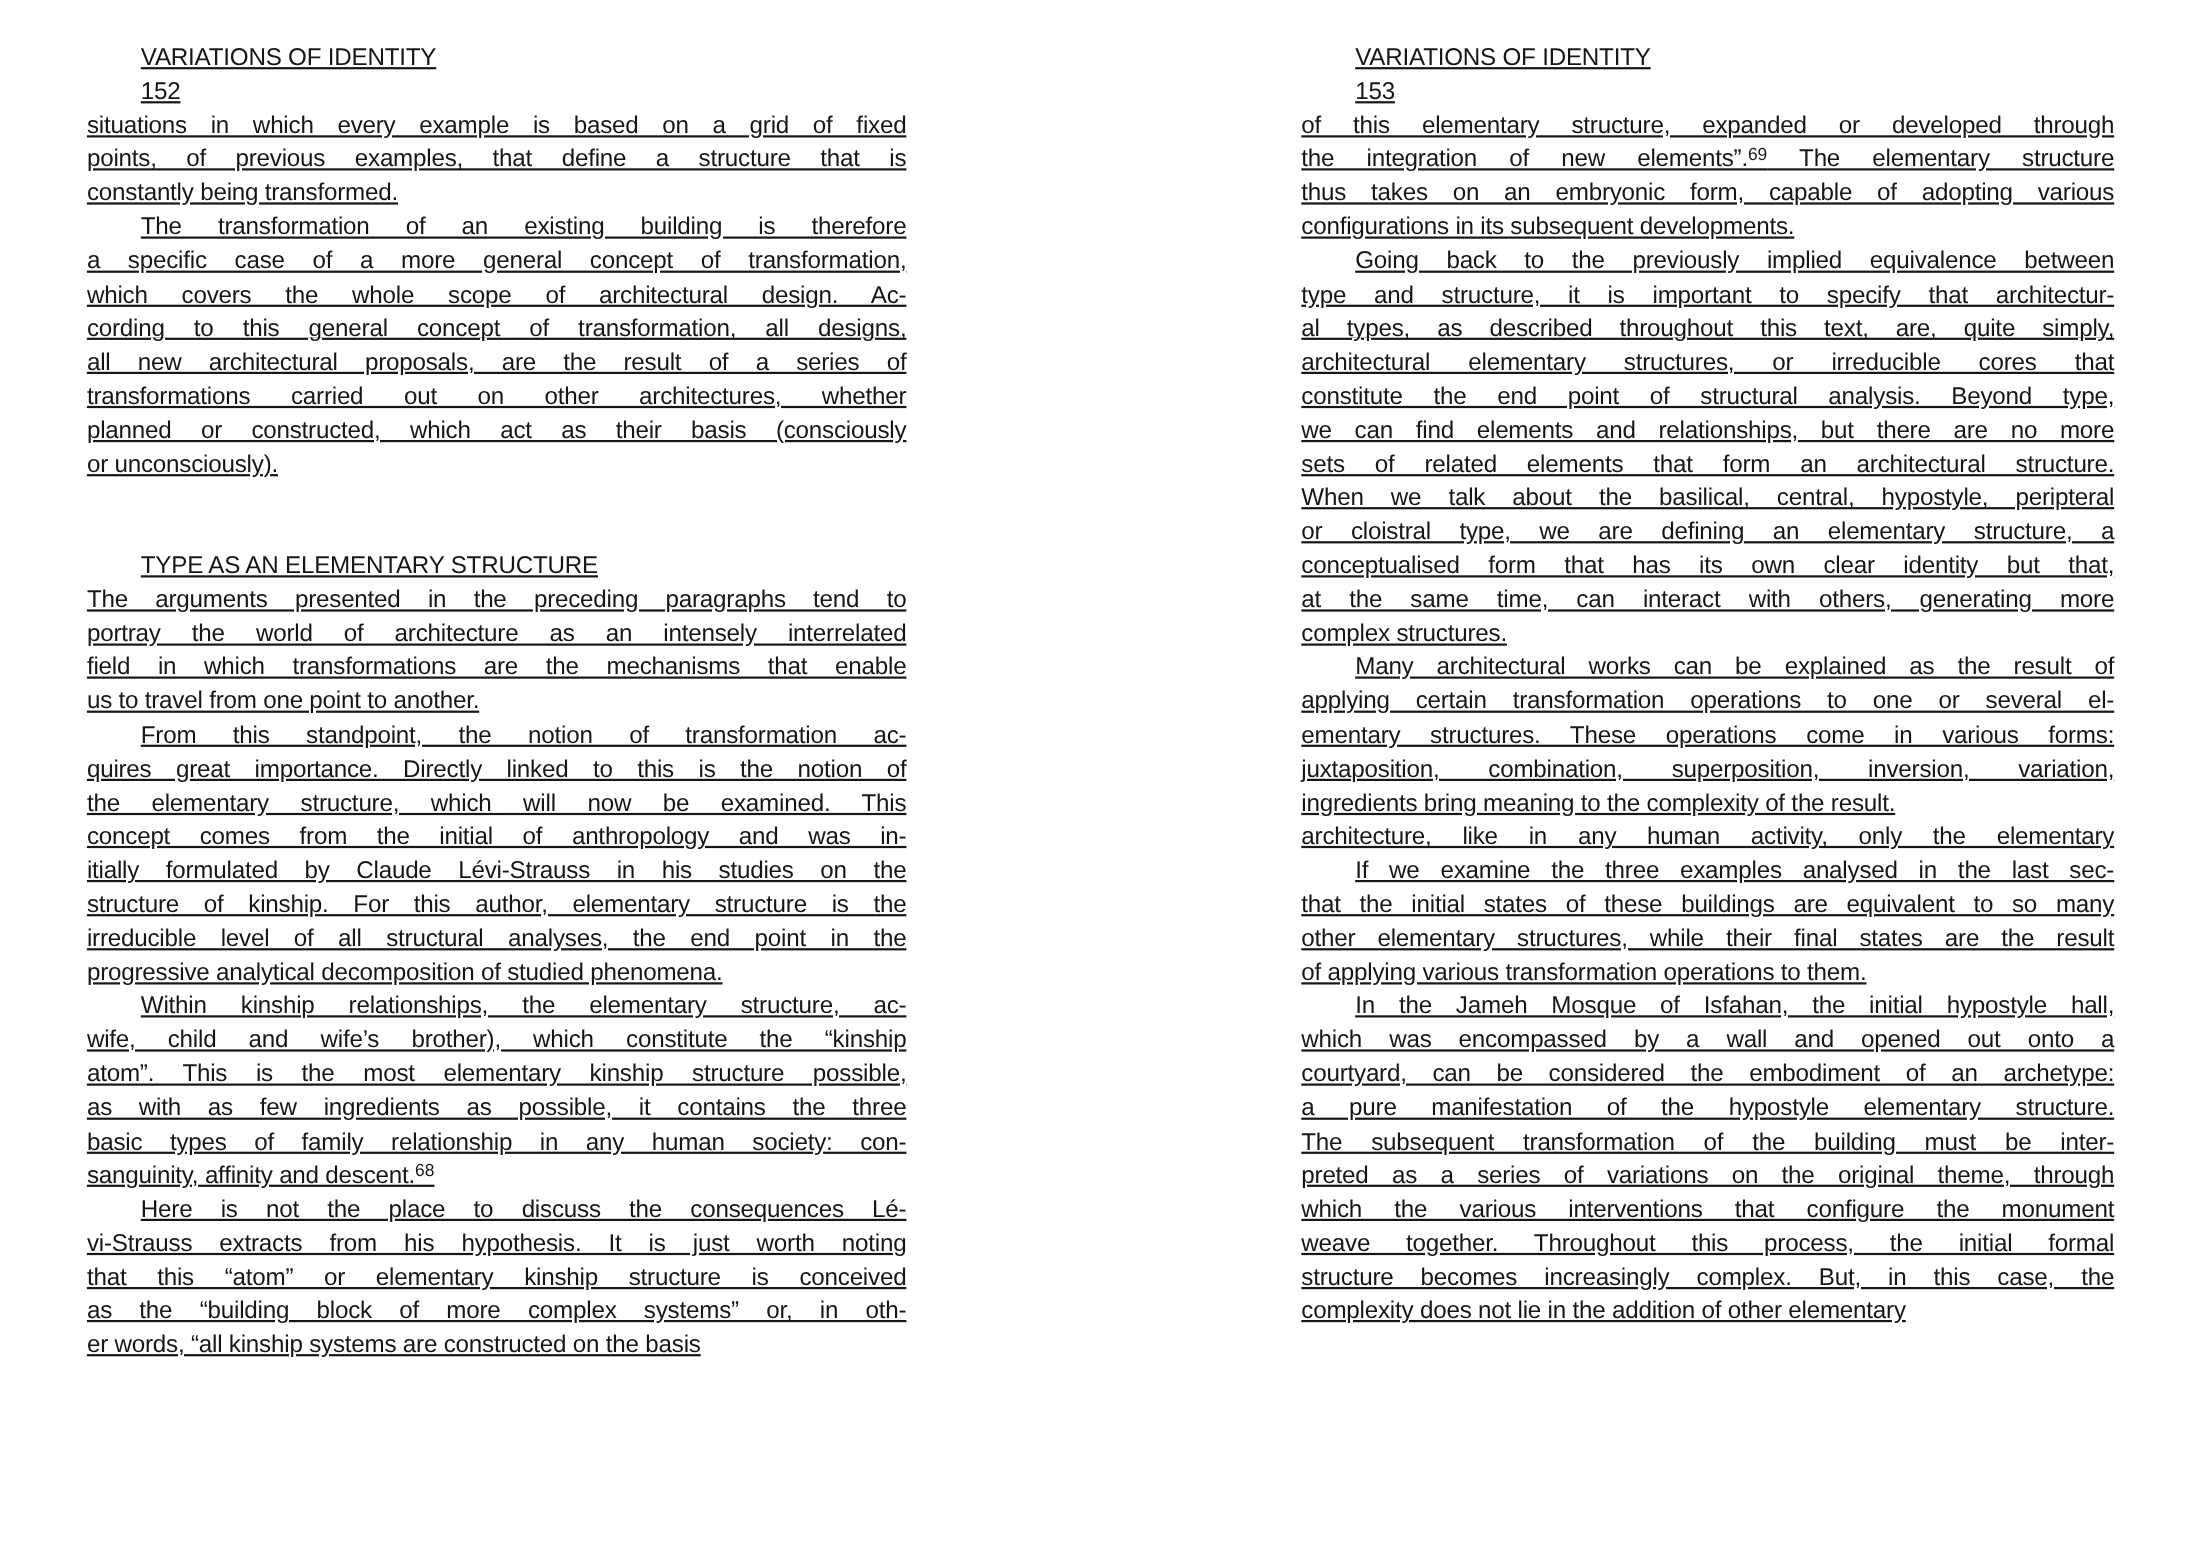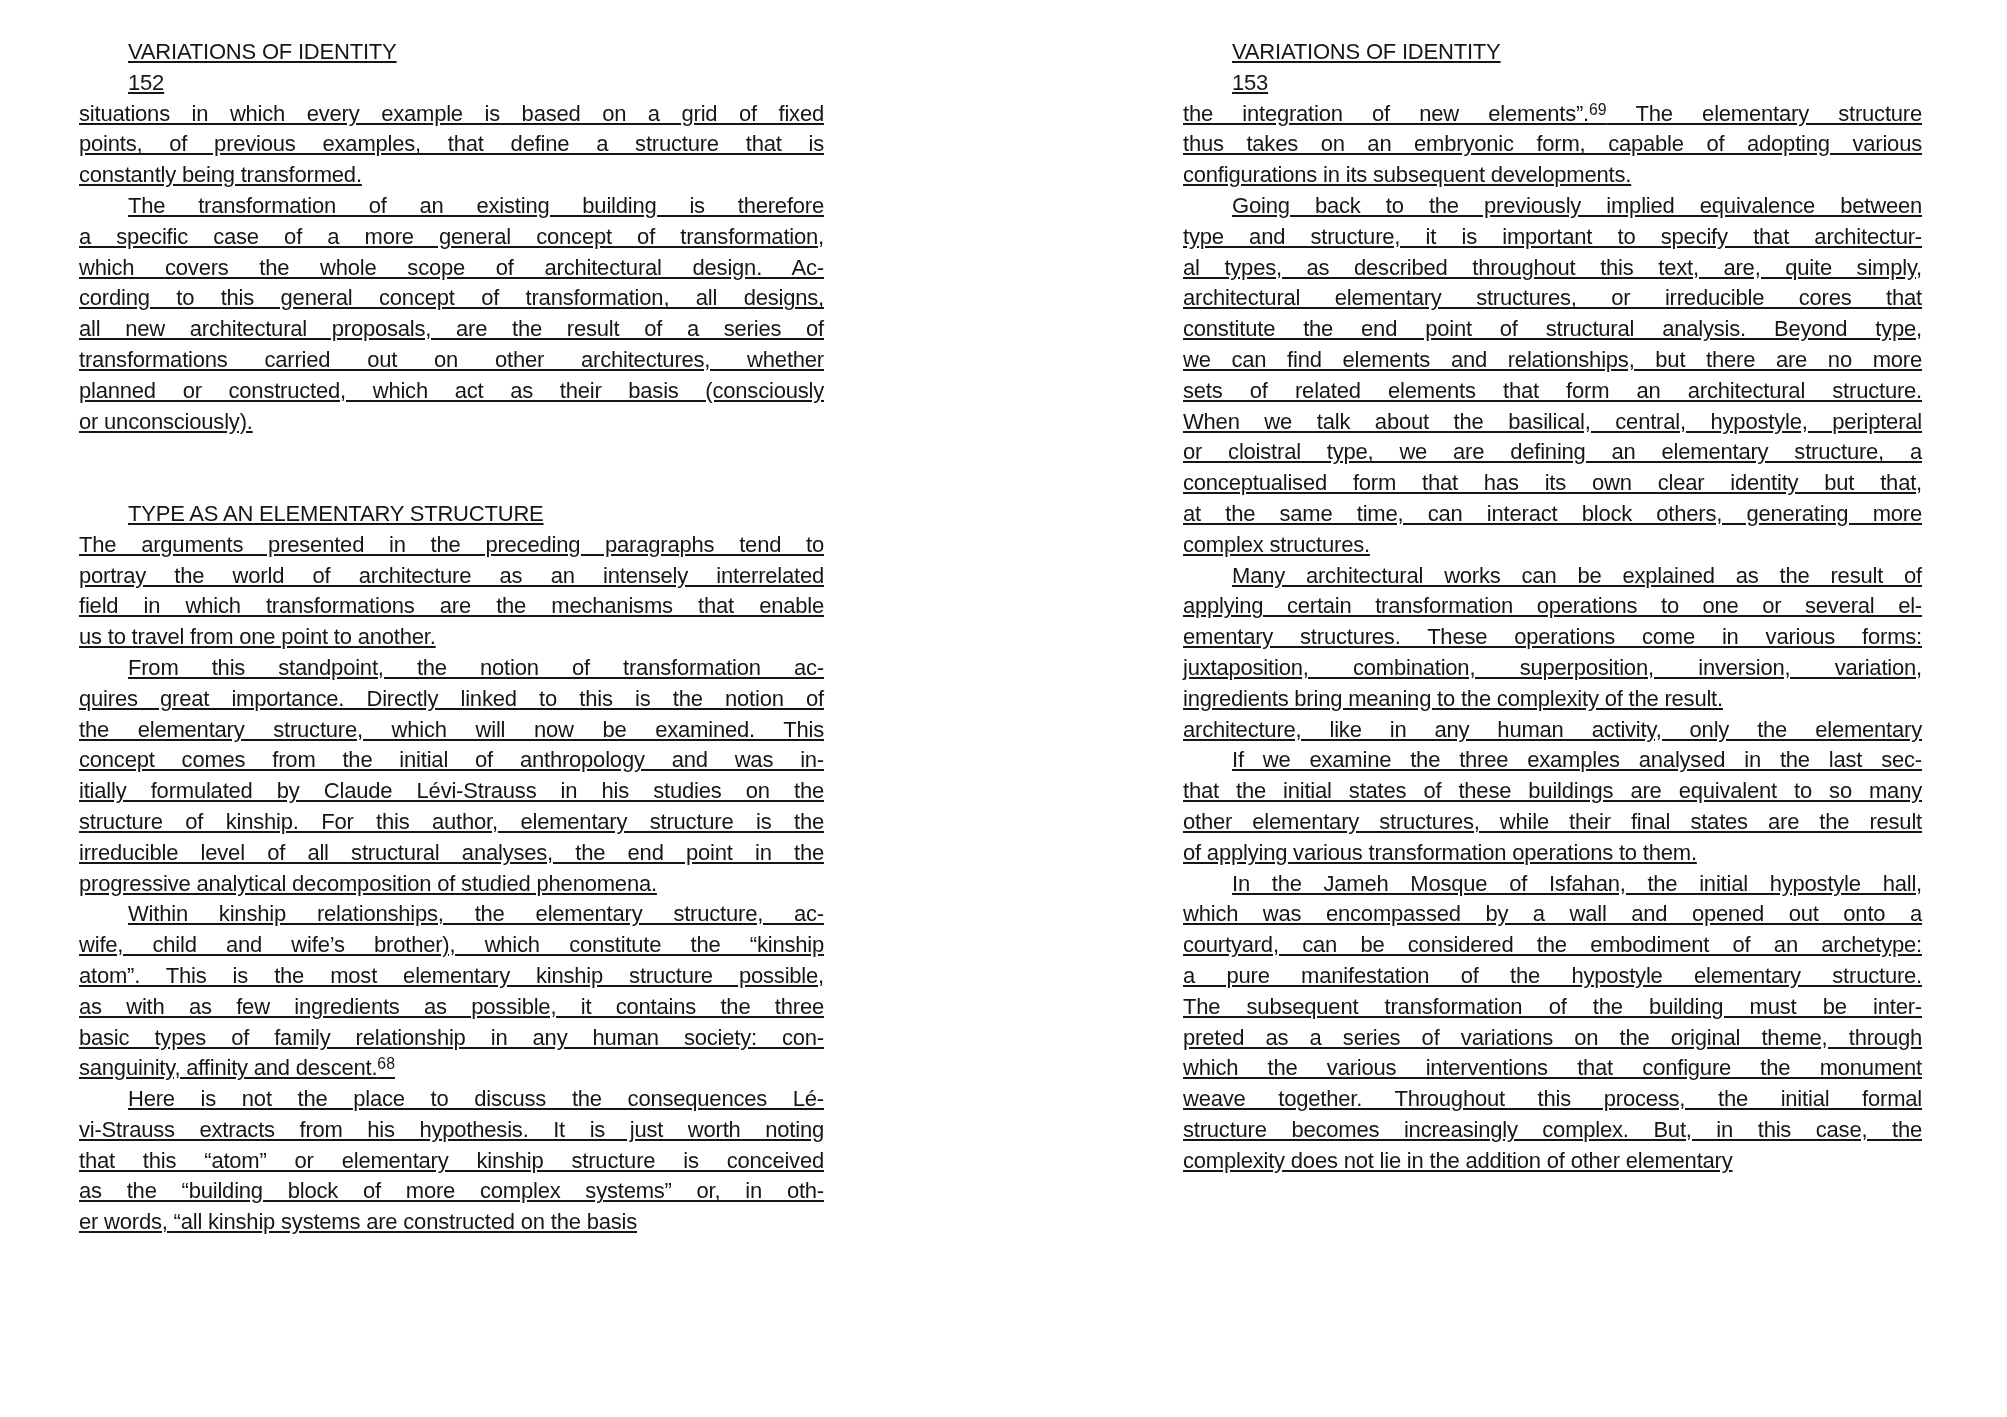--- a/index.html
+++ b/index.html
@@ -62,34 +62,35 @@
       <div class="line">that this “atom” or elementary kinship structure is conceived</div>
       <div class="line">as the “building block of more complex systems” or, in oth-</div>
       <div class="line last">er words, “all kinship systems are constructed on the basis</div>
     </div>
 </div>
 
 <div class="column" id="col-right">
   <div class="header-line">VARIATIONS OF IDENTITY</div>
   <div class="header-line">153</div>
   <div>
+      <div class="line">of this elementary structure, expanded or developed through</div>
       <div class="line">the integration of new elements”.<sup>69</sup> The elementary structure</div>
       <div class="line">thus takes on an embryonic form, capable of adopting various</div>
       <div class="line last">configurations in its subsequent developments.</div>
       <div class="line indent">Going back to the previously implied equivalence between</div>
       <div class="line">type and structure, it is important to specify that architectur-</div>
       <div class="line">al types, as described throughout this text, are, quite simply,</div>
       <div class="line">architectural elementary structures, or irreducible cores that</div>
       <div class="line">constitute the end point of structural analysis. Beyond type,</div>
       <div class="line">we can find elements and relationships, but there are no more</div>
       <div class="line">sets of related elements that form an architectural structure.</div>
       <div class="line">When we talk about the basilical, central, hypostyle, peripteral</div>
       <div class="line">or cloistral type, we are defining an elementary structure, a</div>
       <div class="line">conceptualised form that has its own clear identity but that,</div>
-      <div class="line">at the same time, can interact block others, generating more</div>
+      <div class="line">at the same time, can interact with others, generating more</div>
       <div class="line last">complex structures.</div>
       <div class="line indent">Many architectural works can be explained as the result of</div>
       <div class="line">applying certain transformation operations to one or several el-</div>
       <div class="line">ementary structures. These operations come in various forms:</div>
       <div class="line">juxtaposition, combination, superposition, inversion, variation,</div>
       <div class="line last">ingredients bring meaning to the complexity of the result.</div>
       <div class="line">architecture, like in any human activity, only the elementary</div>
       <div class="line indent">If we examine the three examples analysed in the last sec-</div>
       <div class="line">that the initial states of these buildings are equivalent to so many</div>
       <div class="line">other elementary structures, while their final states are the result</div>

